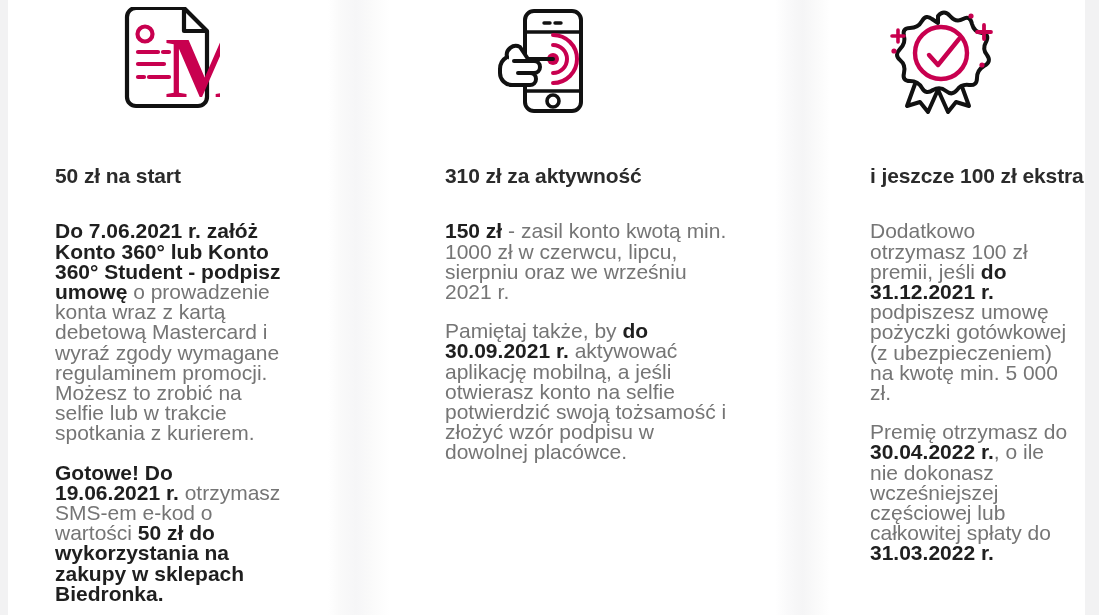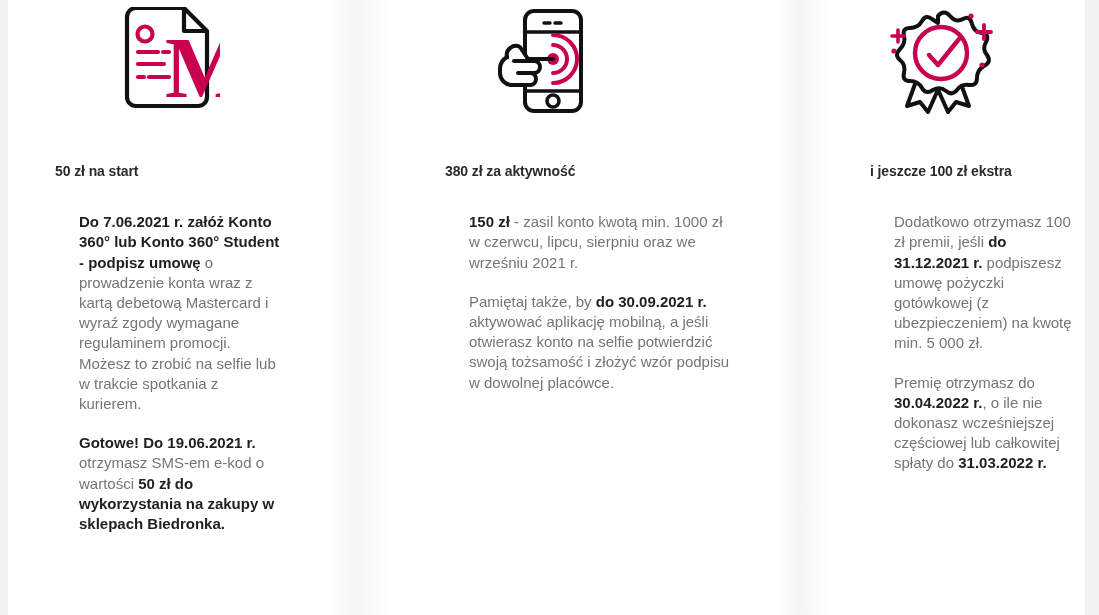--- a/index.html
+++ b/index.html
@@ -47,35 +47,34 @@
   .icon-wrap {
     height:118px;
     display:flex; align-items:center; justify-content:center;
     padding-top:4px;
   }
   .icon-wrap.i1 { justify-content:flex-start; padding-left:118px; }
   .icon-wrap.i2 { justify-content:flex-start; padding-left:100px; }
   .icon-wrap.i3 { justify-content:flex-start; padding-left:55px; }
 
   .heading {
-    font-size:14px;
+    font-size:21px;
     font-weight:bold;
     color:#2b2b2b;
     letter-spacing:-0.1px;
     line-height:1.3;
   }
   .c1 .heading { padding:44px 0 0 55px; }
   .c2 .heading { padding:44px 0 0 55px; }
   .c3 .heading { padding:44px 0 0 40px; }
 
   .body {
-    font-size:15px;
+    font-size:21px;
     line-height:20.2px;
     color:#757575;
-    margin-left:24px;
   }
   .c1 .body { padding:32px 45px 0 55px; }
   .c2 .body { padding:32px 45px 0 55px; }
   .c3 .body { padding:32px 24px 0 40px; }
 
   .body p { margin-bottom:19px; }
   .body p:last-child { margin-bottom:0; }
   .body b, .body strong { color:#1f1f1f; font-weight:bold; }
 
   svg { display:block; }
@@ -122,21 +121,21 @@
         <circle cx="63" cy="52" r="6" fill="#c8004f"></circle>
         <path d="M63 38 A14 14 0 0 1 63 66" fill="none" stroke="#c8004f" stroke-width="4" stroke-linecap="round"></path>
         <path d="M63 28 A24 24 0 0 1 63 76" fill="none" stroke="#c8004f" stroke-width="4" stroke-linecap="round"></path>
         <path d="M63 52 L38 52 L30 40 A9 9 0 0 0 17 50 L17 56" fill="#ffffff" stroke="#111111" stroke-width="4" stroke-linejoin="round" stroke-linecap="round"></path>
         <path d="M17 50 A14 14 0 0 0 10 62 L10 66 A12 12 0 0 0 22 78 L40 78
                  A6 6 0 0 0 40 66 L28 66" fill="#ffffff" stroke="#111111" stroke-width="4" stroke-linejoin="round" stroke-linecap="round"></path>
         <path d="M28 66 L44 66 A6 6 0 0 0 44 54 L28 54" fill="#ffffff" stroke="#111111" stroke-width="4" stroke-linejoin="round"></path>
         <path d="M24 54 L44 54" fill="none" stroke="#111111" stroke-width="4" stroke-linecap="round"></path>
       </svg>
     </div>
-    <div class="heading">380 zł za aktywność</div>
+    <div class="heading">310 zł za aktywność</div>
     <div class="body">
         <p><b>150 zł</b><span> - zasil konto kwotą min. 1000 zł w czerwcu, lipcu, sierpniu oraz we wrześniu 2021 r.</span></p>
         <p><span>Pamiętaj także, by </span><b>do 30.09.2021 r.</b><span> aktywować aplikację mobilną, a jeśli otwierasz konto na selfie potwierdzić swoją tożsamość i złożyć wzór podpisu w dowolnej placówce.</span></p>
       </div>
   </div>
 
   <div class="gutter gutter-2"></div>
 
   <div class="col col-3 c3">
     <div class="icon-wrap i3">

